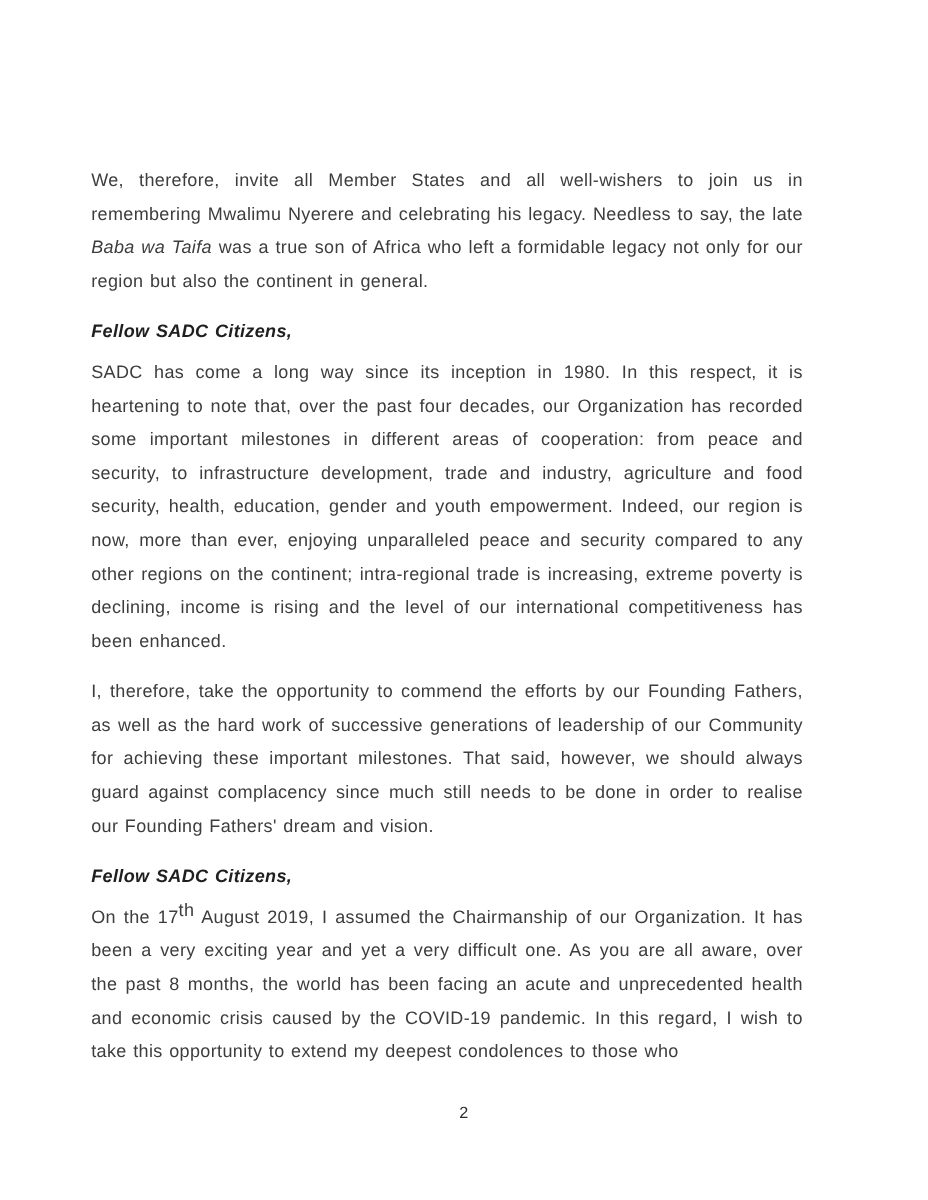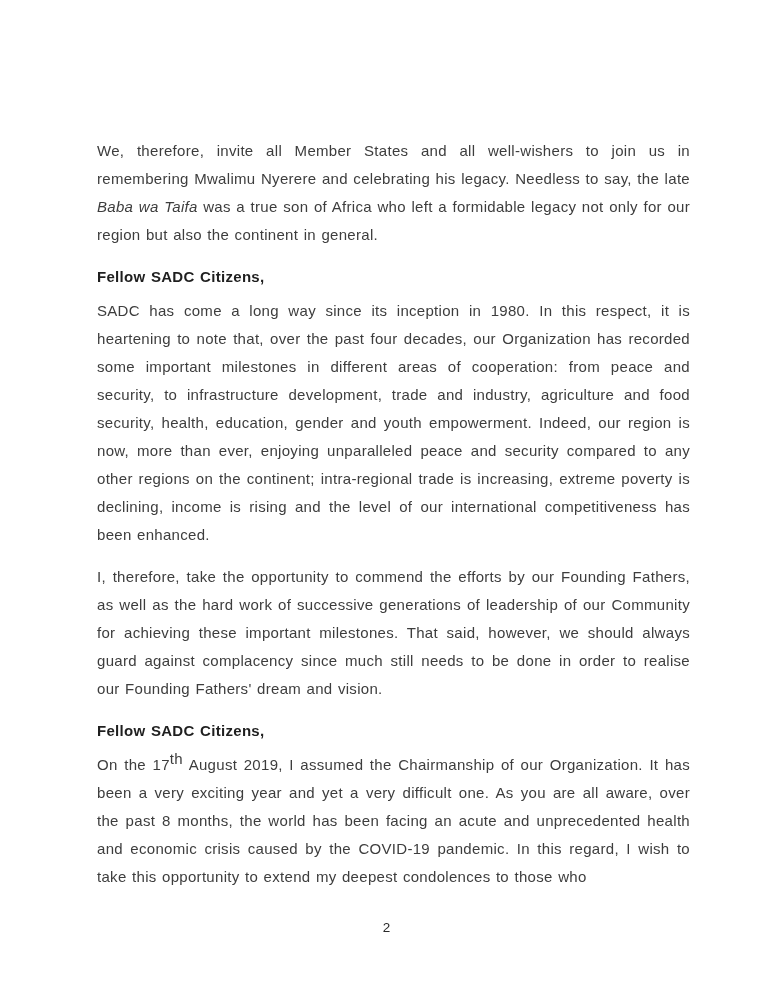--- a/index.html
+++ b/index.html
@@ -11,35 +11,36 @@
     position: relative;
     width: 773px;
     height: 1000px;
     background: #ffffff;
     overflow: hidden;
     font-family: "Liberation Sans", "DejaVu Sans", sans-serif;
   }
   .content {
     position: absolute;
     top: 137px;
-    left: 97px;
+    left: 76px;
     width: 593px;
     color: #3d3d3d;
     font-size: 15px;
     line-height: 28px;
     letter-spacing: 0.3px;
     word-spacing: 1px;
   }
   p.body-para {
     margin: 0 0 14px 0;
     text-align: justify;
   }
   p.section-heading {
     margin: 0 0 6px 0;
     font-weight: bold;
+    font-style: italic;
     color: #1f1f1f;
     text-align: left;
   }
   sup {
     font-size: 15px;
     line-height: 0;
     vertical-align: super;
   }
   .page-number {
     position: absolute;

